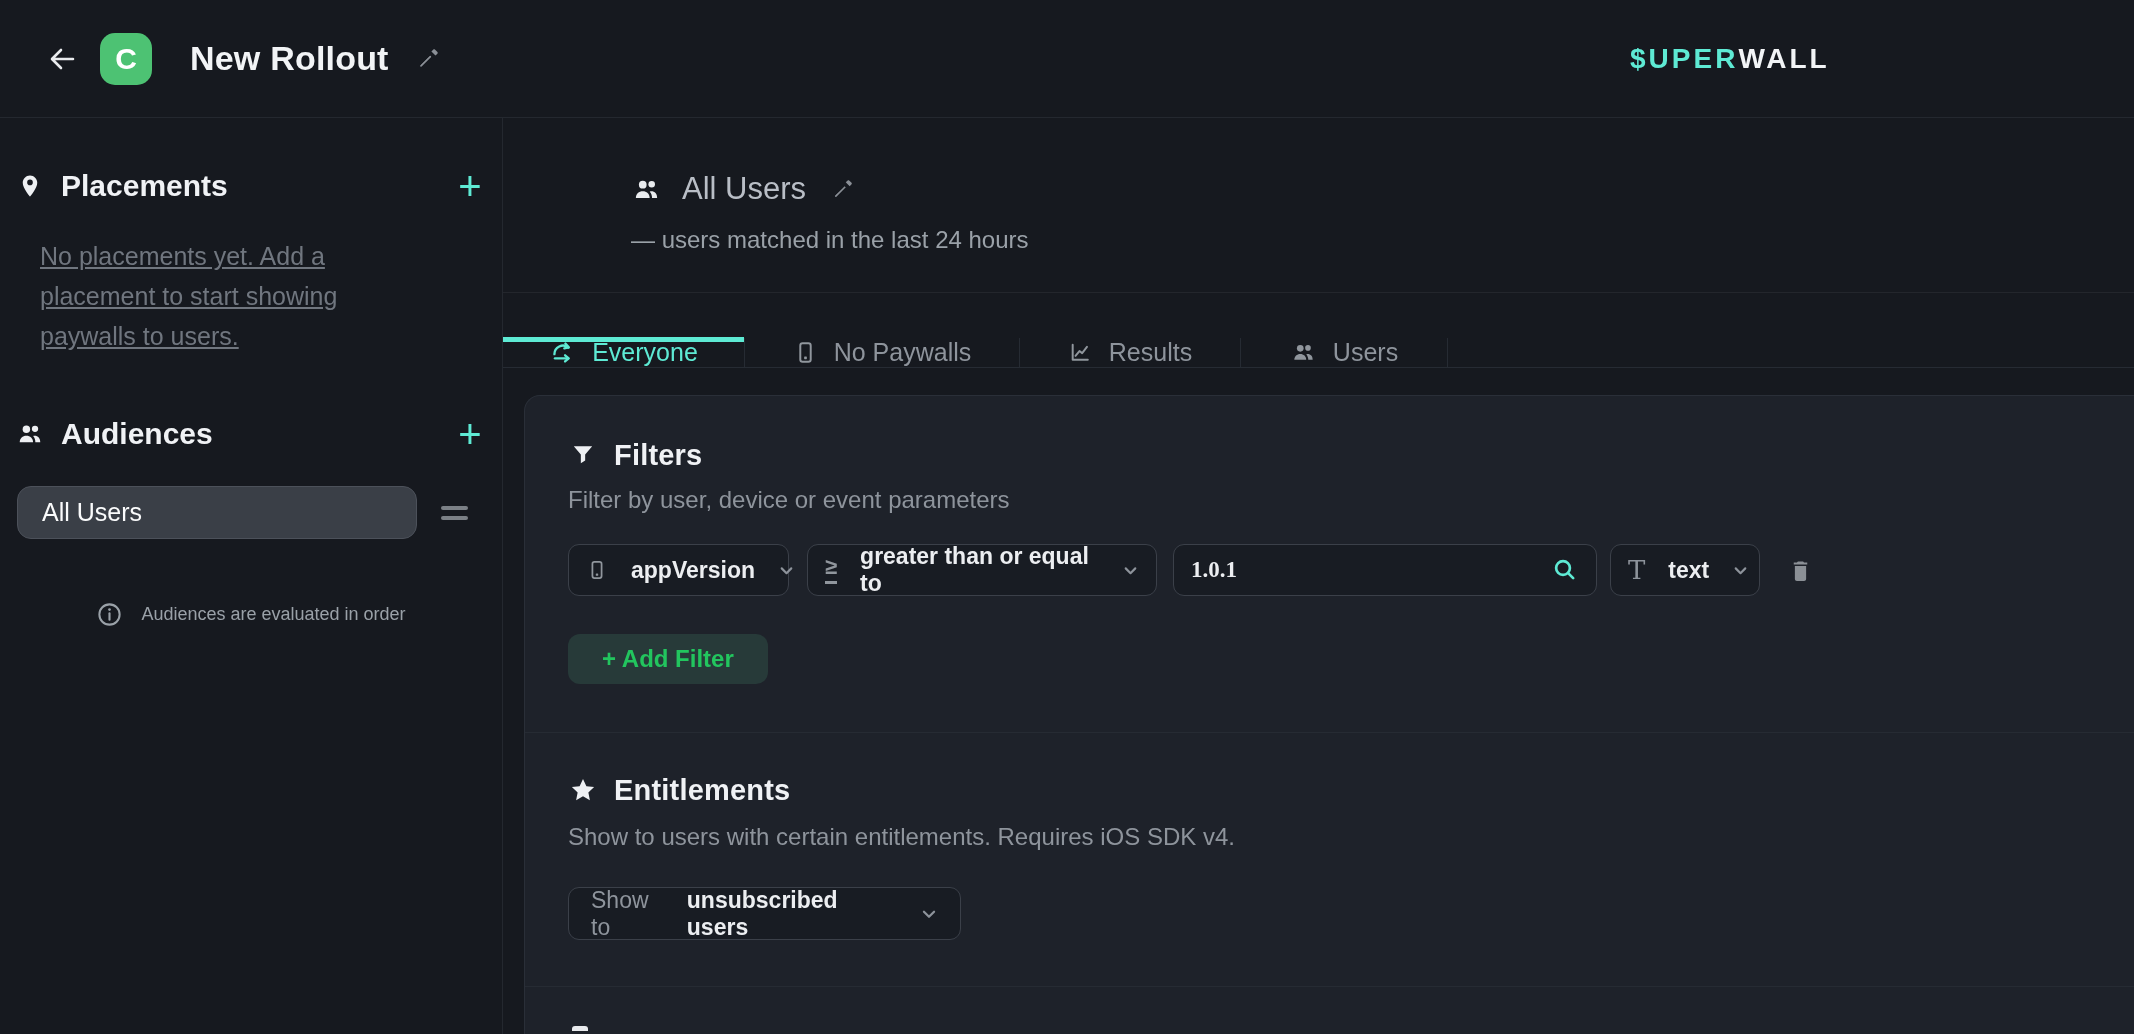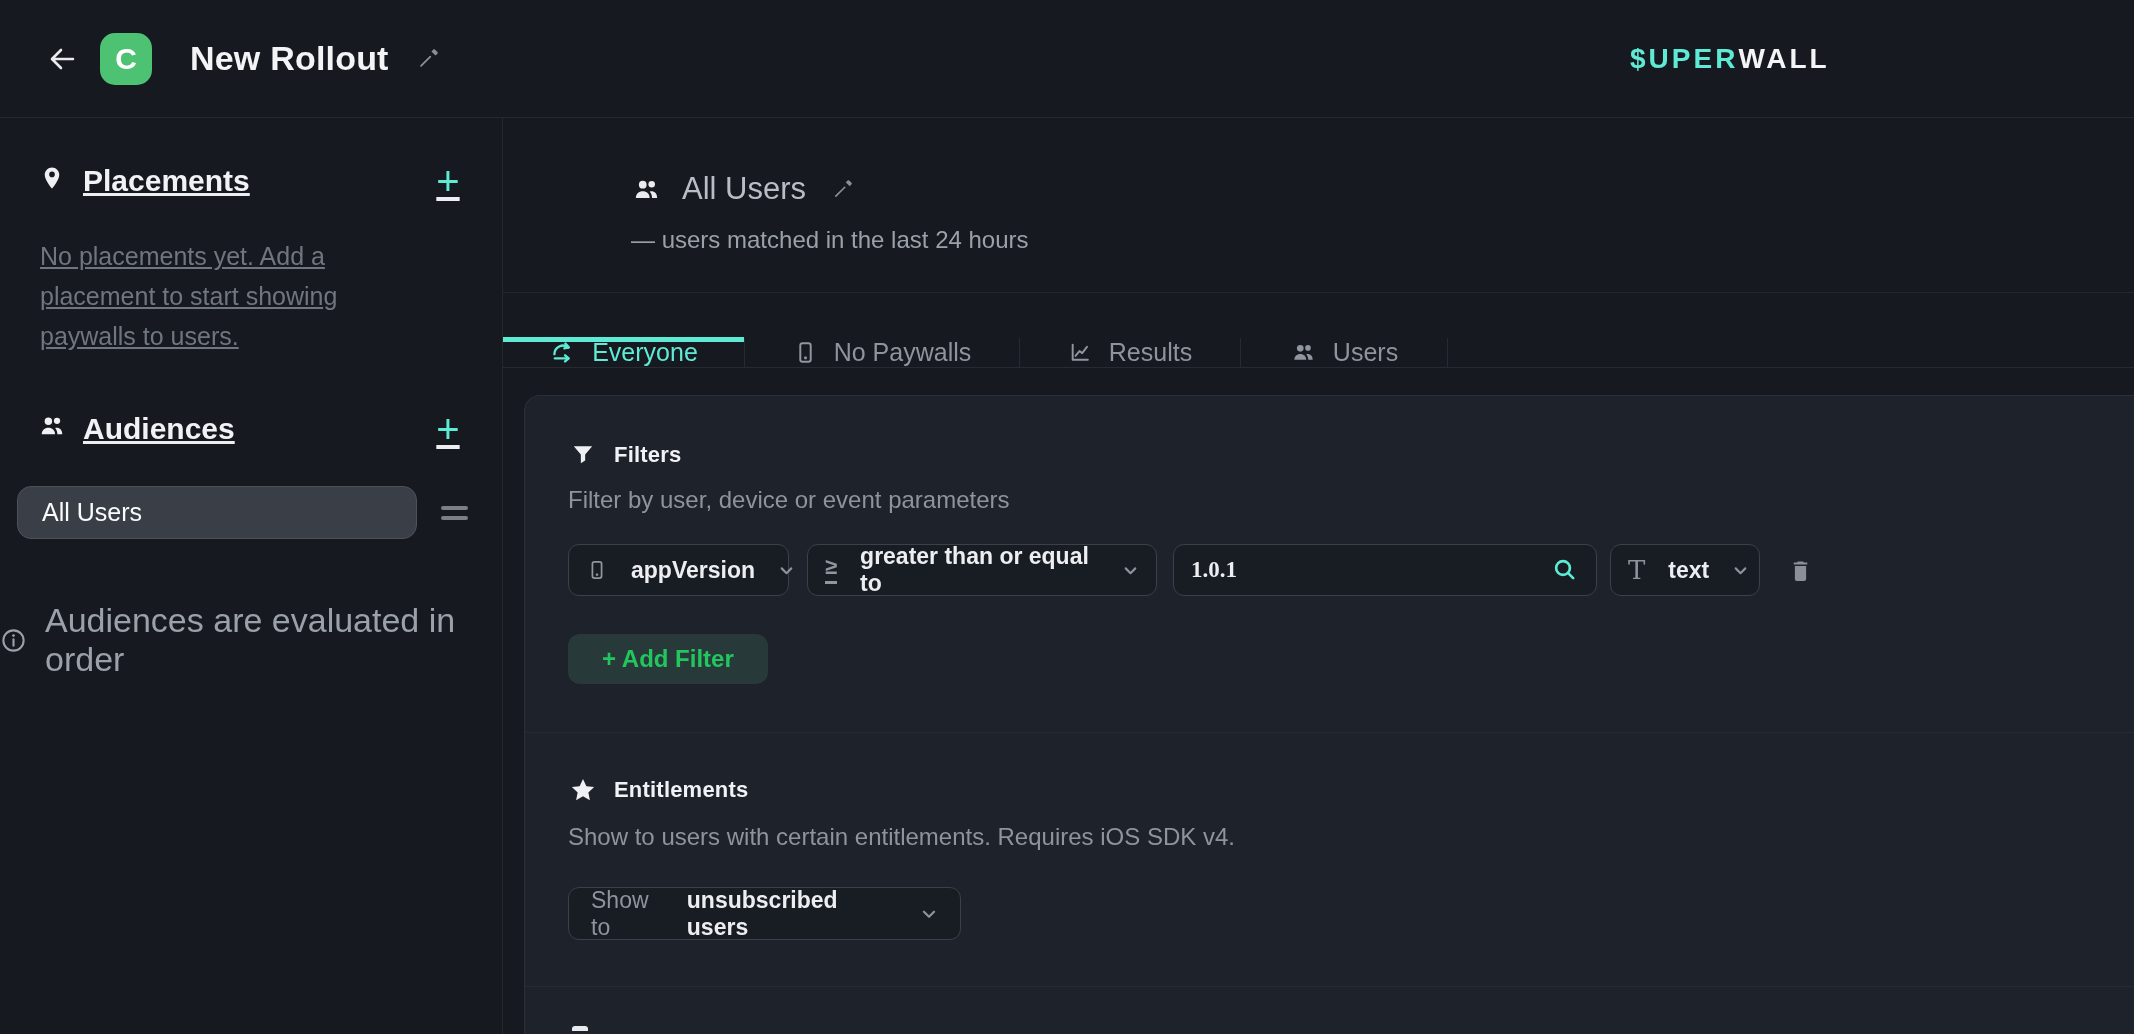--- a/index.html
+++ b/index.html
@@ -28,21 +28,21 @@
   }
   .brand .teal { color:#5eead4; }
   .brand .white { color:#f2f4f6; }
 
   .layout { display:flex; height:916px; }
 
   
   .sidebar { width:503px; flex:none; border-right:1px solid #24282f; padding-top:46px; }
   .side-section { margin-bottom:56px; }
   .side-head {
-    display:flex; padding:0 37px; height:44px;text-decoration:underline;
+    display:flex; align-items:center; padding:0 15px; height:44px;
   }
   .side-head .head-icon { width:30px; display:flex; justify-content:center; }
   .side-head .head-label { font-size:30px; font-weight:600; color:#f0f2f5; margin-left:16px; flex:1; }
   .plus-btn {
     background:none; border:none; color:#5eead4; font-size:40px; font-weight:300;
     line-height:30px; cursor:pointer; padding:0; width:34px; height:34px;
   }
   .empty-text {
     margin:28px 37px 0 40px; width:330px;
     color:#70767f; font-size:25px; line-height:40px; font-weight:500;text-decoration:underline;
@@ -50,21 +50,21 @@
   .aud-row { display:flex; align-items:center; margin:30px 0 0 17px; }
   .aud-pill {
     width:400px; height:53px; background:#3a3f47; border:1px solid #4c515a;
     border-radius:14px; display:flex; align-items:center; padding:0 24px;
     font-size:25px; font-weight:500; color:#fafbfc; cursor:pointer;
   }
   .drag-handle { margin-left:24px; cursor:grab; display:flex; flex-direction:column; gap:6px; }
   .drag-handle i { display:block; width:27px; height:4px; border-radius:2px; background:#7b8086; }
   .aud-note {
     margin-top:62px; display:flex; align-items:center; justify-content:center; gap:18px;
-    color:#9aa1a8; font-size:34px; font-weight:500;
+    color:#9aa1a8; font-size:18px; font-weight:500;
   }
 
   
   .main { flex:1; min-width:0; display:flex; flex-direction:column; }
   .main-head { padding:52px 0 0 64px; }
   .title-row { display:flex; align-items:center; height:38px; }
   .main-title { font-size:31px; font-weight:500; color:#b9bec6; margin-left:20px; }
   .title-row .pencil { margin-left:24px; cursor:pointer; }
   .main-subtitle { margin:18px 0 0 0; padding-left:64px; font-size:24px; color:#9aa1a8; height:30px; font-weight:500; }
 
@@ -85,21 +85,21 @@
   .tab-filler { flex:1; }
 
   .card {
     margin:27px 0 0 21px; height:639px; background:#1e222a;
     border:1px solid #2a2f38; border-right:none; border-bottom:none;
     border-radius:16px 0 0 0; overflow:hidden;
   }
   .card-sec { border-bottom:1px solid #262b33; }
   .sec-head { display:flex; align-items:center; height:34px; }
   .sec-head .sec-icon { width:30px; display:flex; justify-content:center; }
-  .sec-title { font-size:22px; font-weight:700; color:#f0f2f5; margin-left:16px; letter-spacing:.2px; }
+  .sec-title { font-size:29px; font-weight:700; color:#f0f2f5; margin-left:16px; letter-spacing:.2px; }
   .sec-sub { font-size:24px; color:#8e949c; font-weight:500; }
 
   .filters-sec { padding:42px 40px 48px 43px; }
   .filters-sec .sec-sub { margin-top:14px; height:28px; }
   .filter-row { display:flex; align-items:center; margin-top:30px; }
   .control {
     height:52px; background:#181c23; border:1px solid #3b4049; border-radius:11px;
     display:flex; align-items:center; padding:0 17px; gap:23px; cursor:pointer;
     font-size:23px; color:#eceef1; font-weight:600;
   }

